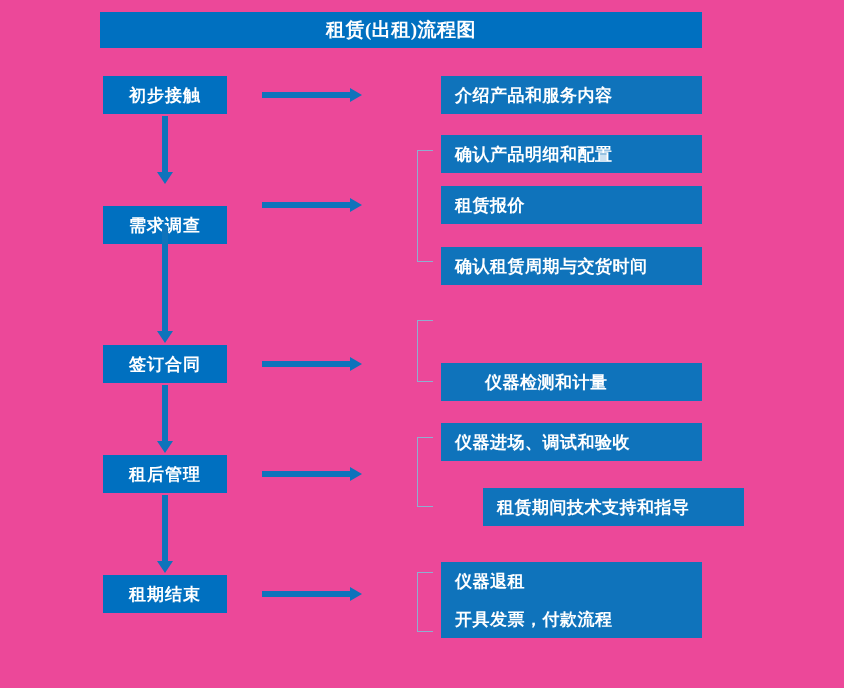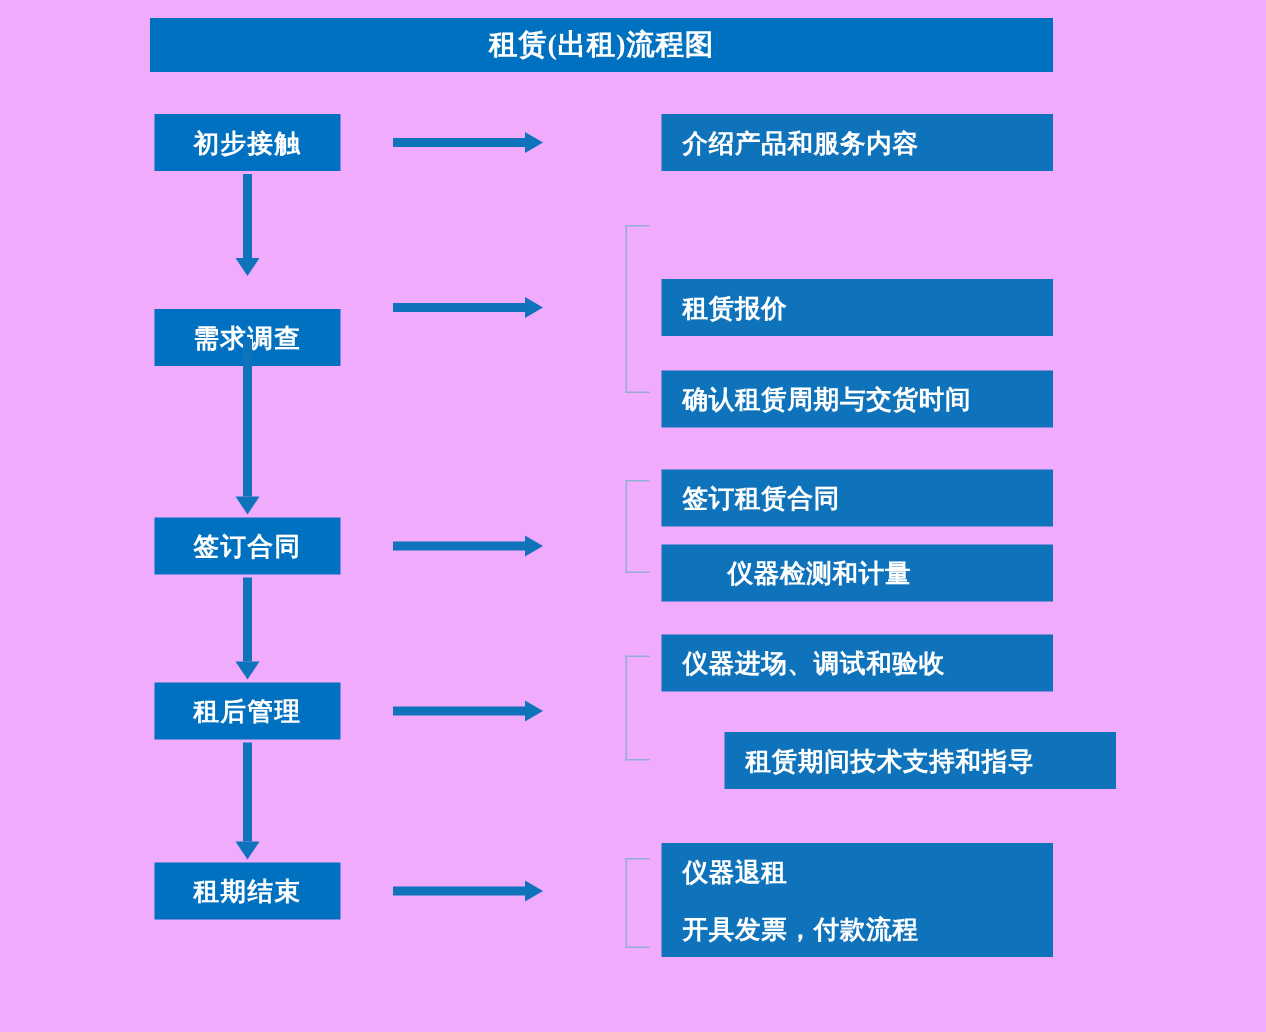--- a/index.html
+++ b/index.html
@@ -7,21 +7,21 @@
     padding: 0;
     background: #ffffff;
   }
   body {
     font-family: "Liberation Serif", "DejaVu Serif", serif;
   }
   #canvas {
     position: relative;
     width: 844px;
     height: 688px;
-    background: #f0abfc;
+    background: #ec4899;
     overflow: hidden;
   }
   .title-bar {
     position: absolute;
     left: 100px;
     top: 12px;
     width: 602px;
     height: 36px;
     background: #0070c0;
     color: #ffffff;
@@ -178,26 +178,26 @@
   <div class="bracket" style="left:417px; top:150px; width:16px; height:112px;"></div>
 
   <div class="bracket" style="left:417px; top:320px; width:16px; height:62px;"></div>
 
   <div class="bracket" style="left:417px; top:437px; width:16px; height:70px;"></div>
 
   <div class="bracket" style="left:417px; top:572px; width:16px; height:60px;"></div>
 
   <div class="detail-box" style="top:76px;font-family:Liberation Serif, serif;">介绍产品和服务内容</div>
 
+  <div class="detail-box" style="top:135px;">确认产品明细和配置</div>
 
   <div class="detail-box" style="top:186px;">租赁报价</div>
 
   <div class="detail-box" style="top:247px;">确认租赁周期与交货时间</div>
 
-  <div class="detail-box" style="top:313px;">签订租赁合同</div>
 
   <div class="detail-box" style="top:363px;padding-left:44px;">仪器检测和计量</div>
 
   <div class="detail-box" style="top:423px;">仪器进场、调试和验收</div>
 
   <div class="detail-box" style="top:488px;margin-left:42px;">租赁期间技术支持和指导</div>
 
   <div class="detail-box" style="top:562px;">仪器退租</div>
 
   <div class="detail-box" style="top:600px;">开具发票，付款流程</div>

